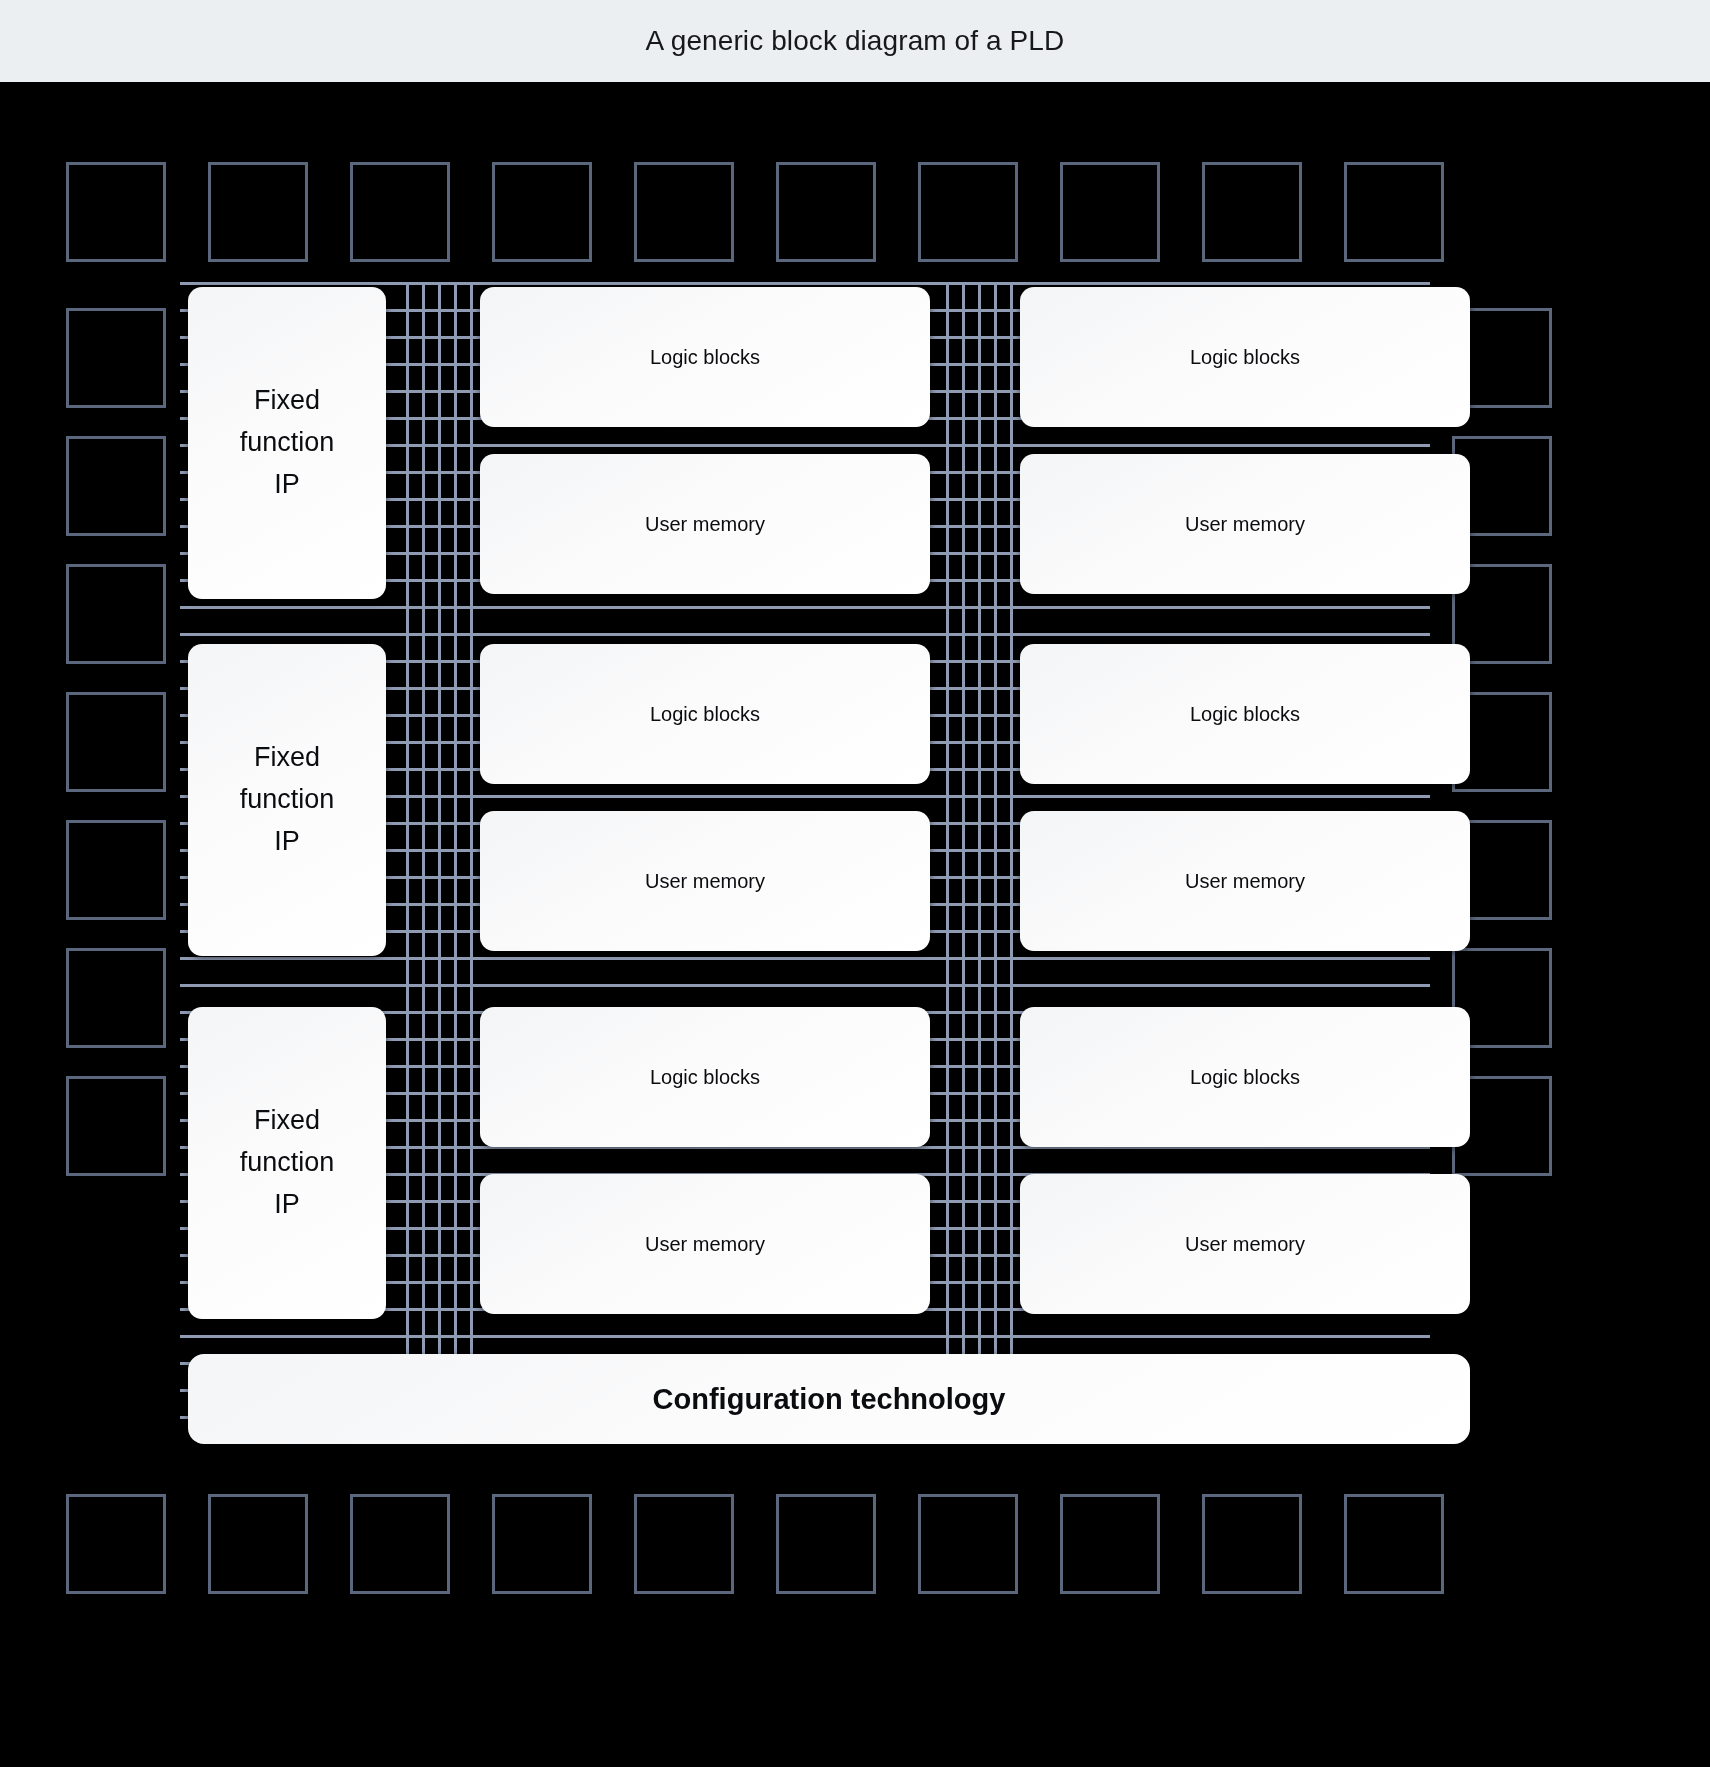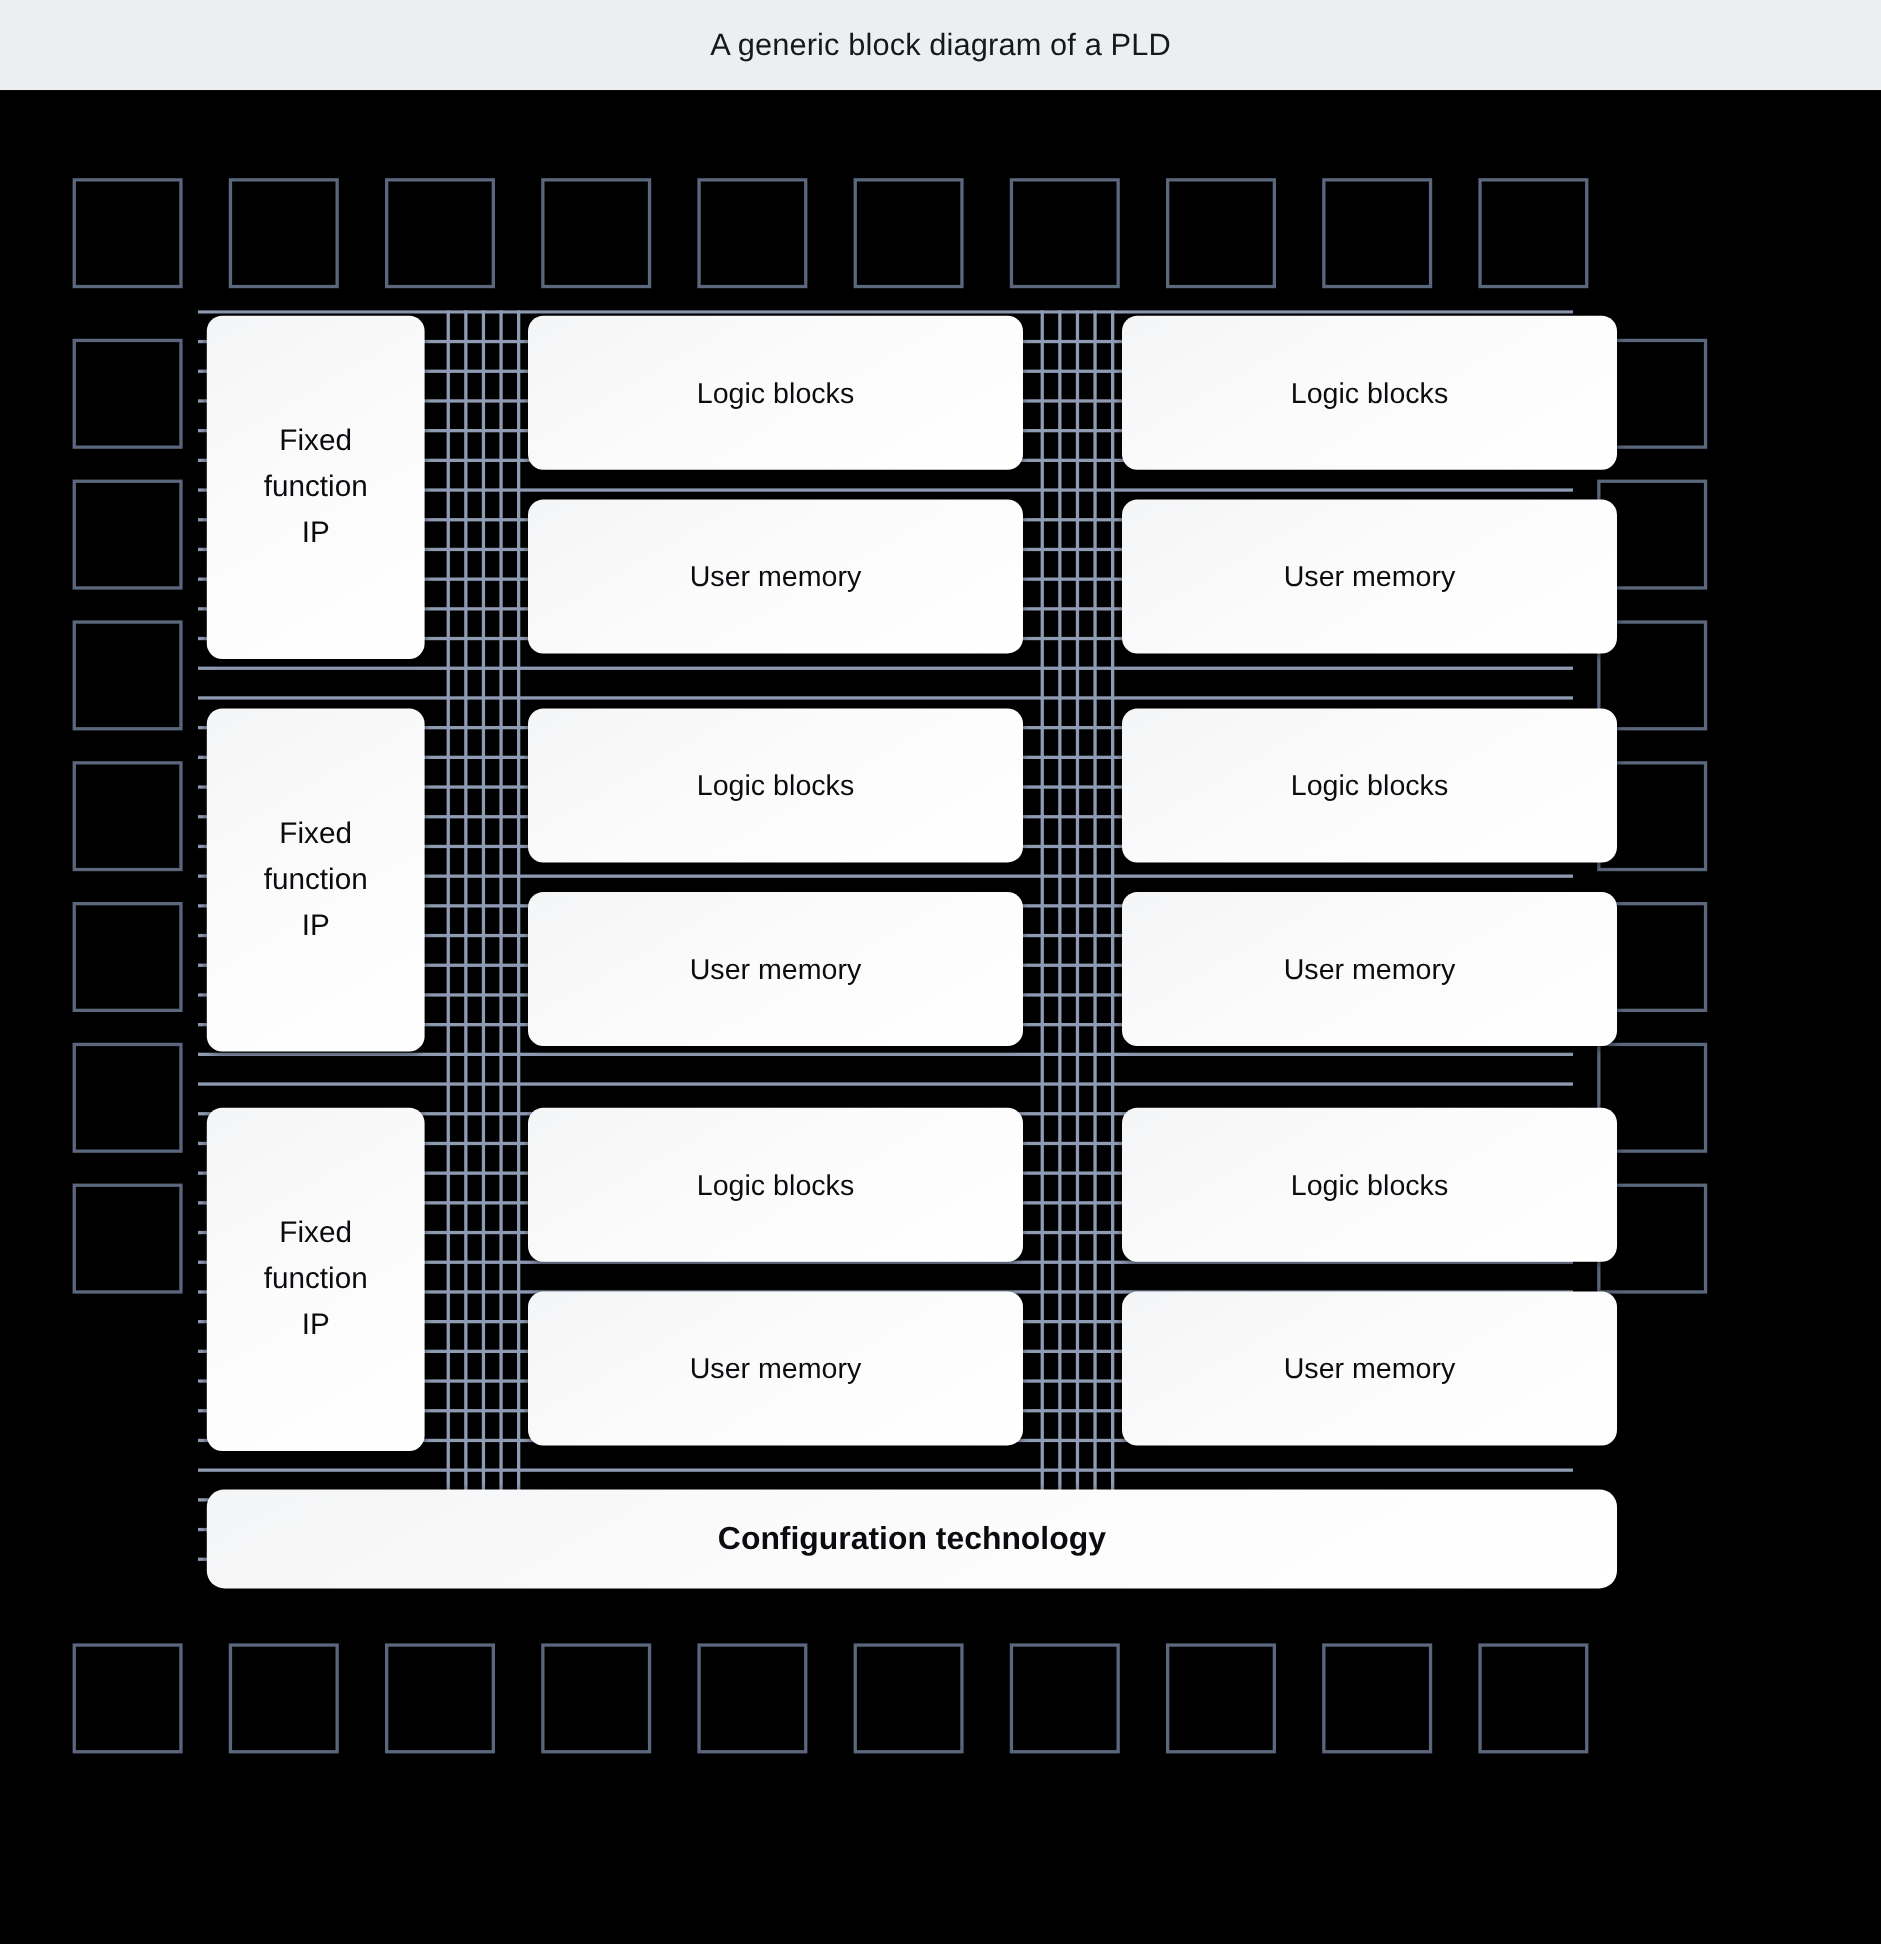--- a/index.html
+++ b/index.html
@@ -70,21 +70,21 @@
   
   .fblock {
     position: absolute;
     background: linear-gradient(150deg, #f4f5f6 0%, #fbfbfc 45%, #ffffff 100%);
     border-radius: 14px;
     display: flex;
     align-items: center;
     justify-content: center;
     text-align: center;
     color: #0b0c0f;
-    font-size: 26px;
+    font-size: 20px;
     line-height: 1.55;
     box-shadow: 0 2px 7px rgba(0,0,0,.55);
     z-index: 5;
   }
   .fblock.tall { font-size: 27px; }
   .fblock.config { font-size: 29px; border-radius: 16px; }
 
   .fblock .blabel { display: block; padding: 0 10px; }
 </style>
 </head>

